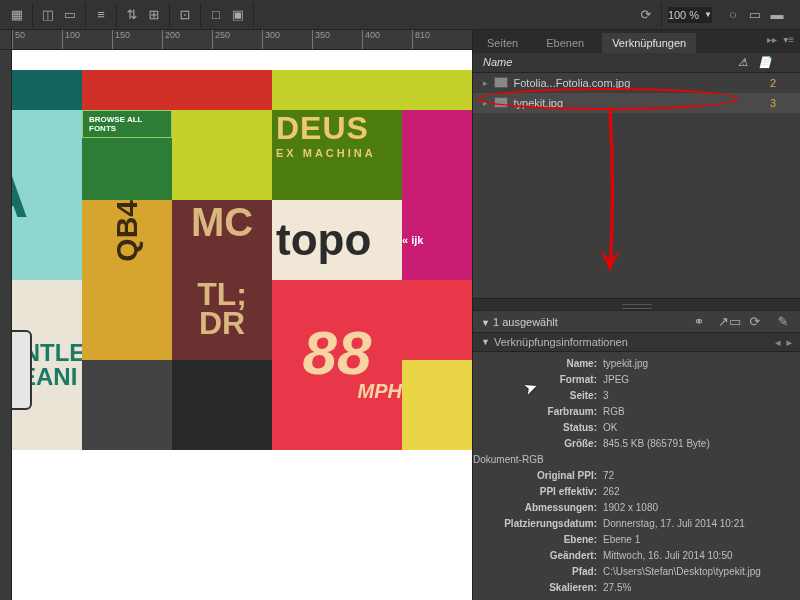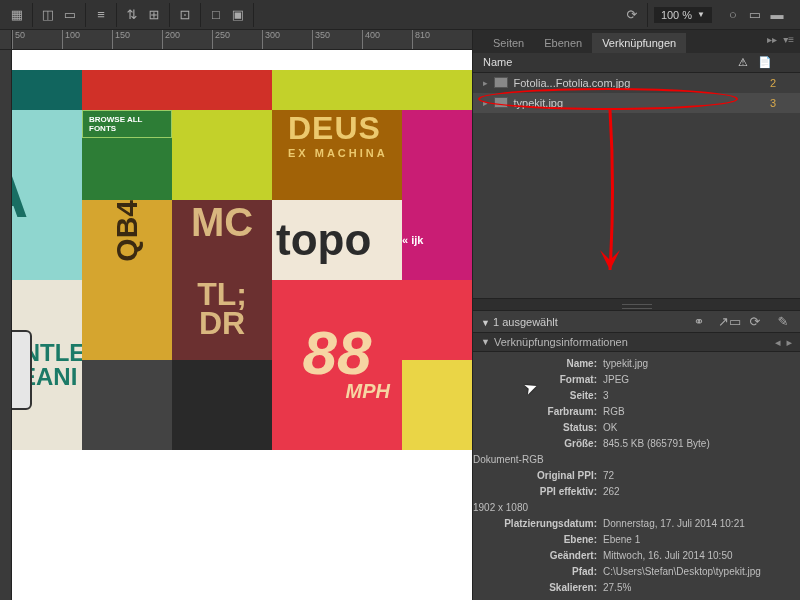--- a/index.html
+++ b/index.html
@@ -1,37 +1,37 @@
 <!DOCTYPE html>
 <html><head>
 <meta charset="utf-8">
 <style>
   * { margin: 0; padding: 0; box-sizing: border-box; font-family: Tahoma, sans-serif; }
   body { background: #333; color: #b8b8b8; font-size: 11px; overflow: hidden; width: 800px; height: 600px; position: relative; }
 
   .toolbar { height: 30px; background: #333; border-bottom: 1px solid #222; display: flex; align-items: center; padding: 0 8px; gap: 6px; }
   .tb-group { display:flex; align-items:center; gap:4px; border-right:1px solid #222; padding-right:6px; height:24px; }
   .tb-icon { width:18px; height:18px; display:flex; align-items:center; justify-content:center; color:#aaa; font-size:13px; }
-  .zoom-box { background:#222; color:#ccc; padding:2px 7px; font-size:11px; display:flex; align-items:center; gap:2px; }
+  .zoom-box { background:#222; color:#ccc; padding:2px 0; font-size:11px; display:flex; align-items:center; gap:2px; }
 
   .ruler-h { position:absolute; top:30px; left:12px; right:328px; height:20px; background:#3a3a3a; border-bottom:1px solid #222; display:flex; overflow:hidden; }
   .ruler-h span { position:relative; color:#999; font-size:9px; width:50px; flex-shrink:0; border-left:1px solid #777; padding-left:2px; }
   .ruler-v { position:absolute; top:50px; left:0; width:12px; bottom:0; background:#3a3a3a; border-right:1px solid #222; }
   .ruler-corner { position:absolute; top:30px; left:0; width:12px; height:20px; background:#3a3a3a; border-right:1px solid #222; border-bottom:1px solid #222;}
 
   .canvas { position:absolute; top:50px; left:12px; right:328px; bottom:0; background:#fff; overflow:hidden; }
   .artwork { position:absolute; top:20px; left:-30px; width:520px; height:430px; display:grid; grid-template-columns: 100px 90px 100px 130px 70px; grid-template-rows: 40px 90px 80px 80px 90px; }
   .tile { display:flex; align-items:center; justify-content:flex-start; font-weight:bold; overflow:hidden; font-family: Georgia, serif; }
 
   .panel { position:absolute; top:30px; right:0; width:328px; bottom:0; background:#3d3d3d; border-left:1px solid #222; display:flex; flex-direction:column; }
-  .tabs { display:flex; background:#2b2b2b; height:24px; align-items:flex-end; padding-left:10px; position:relative;}
+  .tabs { display:flex; background:#2b2b2b; height:24px; align-items:flex-end; padding-left:4px; position:relative;gap:8px;}
   .tab { padding:4px 10px; color:#999; font-size:11px; cursor:pointer; }
   .tab.active { background:#3d3d3d; color:#e0e0e0; }
   .tab-icons { position:absolute; right:6px; top:4px; display:flex; gap:6px; color:#888; font-size:10px;}
-  .list-header { display:flex; background:#353535; padding:3px 10px; border-bottom:1px solid #222; color:#ddd; font-size:11px;}
+  .list-header { display:flex; background:#353535; padding:3px 10px; border-bottom:1px solid #222; color:#ddd; font-size:11px;font-style:italic;}
   .list-header .col1 { flex:1; }
   .list { height:240px; overflow:auto; }
   .list-row { display:flex; align-items:center; padding:2px 10px; height:20px; font-size:11px; gap:6px; }
   .list-row.selected { background:#4a4a4a; }
   .thumb { width:14px; height:11px; background:#888; border:1px solid #555; flex-shrink:0; }
   .fname { flex:1; color:#ccc; }
   .fcount { color:#d8a94b; width:20px; text-align:right; }
   .dot { width:8px; height:8px; }
 
   .sep-grab { height:14px; background:#2e2e2e; border-top:1px solid #222; border-bottom:1px solid #222; position:relative;}
@@ -112,21 +112,21 @@
     <div class="tile" style="background:#d03028;grid-column:2/4;grid-row:1"></div>
     <div class="tile" style="background:#c3d12a;grid-column:4/6;grid-row:1"></div>
 
     <div class="tile" style="background:#8fd6cf;color:#196e63;font-size:64px;grid-column:1;grid-row:2/4">
         <span>A</span>
       </div>
     <div class="tile" style="background:#2d7d36;color:#fff;font-size:8px;grid-column:2;grid-row:2;flex-direction:column;align-items:center;">
         <div style="border:1px solid #9c6;padding:4px 6px;">BROWSE ALL FONTS</div>
       </div>
     <div class="tile" style="background:#c3d12a;grid-column:3;grid-row:2"></div>
-    <div class="tile" style="background:#a16207;color:#ecc96e;flex-direction:column;grid-column:4;grid-row:2;align-items:flex-start;padding-left:16px">
+    <div class="tile" style="background:#4d7c0f;color:#ecc96e;flex-direction:column;grid-column:4;grid-row:2;align-items:flex-start;padding-left:4px">
         <div style="font-size:32px;letter-spacing:1px">DEUS</div>
         <div style="font-size:11px;letter-spacing:3px">EX MACHINA</div>
       </div>
     <div class="tile" style="background:#c91d74;grid-column:5;grid-row:2"></div>
 
     <div class="tile" style="background:#d5a52f;color:#3b2a11;font-size:30px;writing-mode:vertical-rl;grid-column:2;grid-row:3/5">
         <span style="transform:rotate(180deg)">QB4</span>
       </div>
     <div class="tile" style="background:#6b3030;color:#d9b77f;font-size:40px;grid-column:3;grid-row:3;flex-direction:column">
         <span>MC</span>
@@ -137,21 +137,21 @@
     <div class="tile" style="background:#f0e7d7;color:#2b2b2b;font-size:44px;font-family:Georgia,serif;grid-column:4;grid-row:3;justify-content:flex-start;padding-left:4px">
         <span>topo</span>
       </div>
 
     <div class="tile" style="background:#6b3030;color:#d9b77f;font-size:32px;grid-column:3;grid-row:4;flex-direction:column;line-height:0.9">
         <span>TL;</span>
         <span>DR</span>
       </div>
     <div class="tile" style="background:#e9374a;color:#f6d5a3;grid-column:4;grid-row:4/6;flex-direction:column;justify-content:center">
         <div style="font-size:62px;font-style:italic;line-height:0.85">88</div>
-        <div style="font-size:20px;font-style:italic;align-self:flex-end;margin-right:12px">MPH</div>
+        <div style="font-size:20px;font-style:italic;align-self:flex-end;">MPH</div>
       </div>
     <div class="tile" style="background:#e9374a;grid-column:5;grid-row:4"></div>
 
     <div class="tile" style="background:#e9e4d6;color:#1b7a67;font-size:24px;grid-column:1;grid-row:4/6;flex-direction:column;align-items:flex-start;padding-left:6px;line-height:1;justify-content:center;font-family:Arial Black,sans-serif">
         <span>GENTLE</span>
         <span>CLEANI</span>
       </div>
     <div class="tile" style="background:#434343;grid-column:2;grid-row:5"></div>
     <div class="tile" style="background:#292929;grid-column:3;grid-row:5"></div>
     <div class="tile" style="background:#ead546;grid-column:5;grid-row:5"></div>
@@ -238,20 +238,21 @@
       </div>
       <div class="info-row">
         <div class="k">Original PPI:</div>
         <div class="v">72</div>
       </div>
       <div class="info-row">
         <div class="k">PPI effektiv:</div>
         <div class="v">262</div>
       </div>
       <div class="info-row">
+        <div class="k">Abmessungen:</div>
         <div class="v">1902 x 1080</div>
       </div>
       <div class="info-row">
         <div class="k">Platzierungsdatum:</div>
         <div class="v">Donnerstag, 17. Juli 2014 10:21</div>
       </div>
       <div class="info-row">
         <div class="k">Ebene:</div>
         <div class="v">Ebene 1</div>
       </div>

